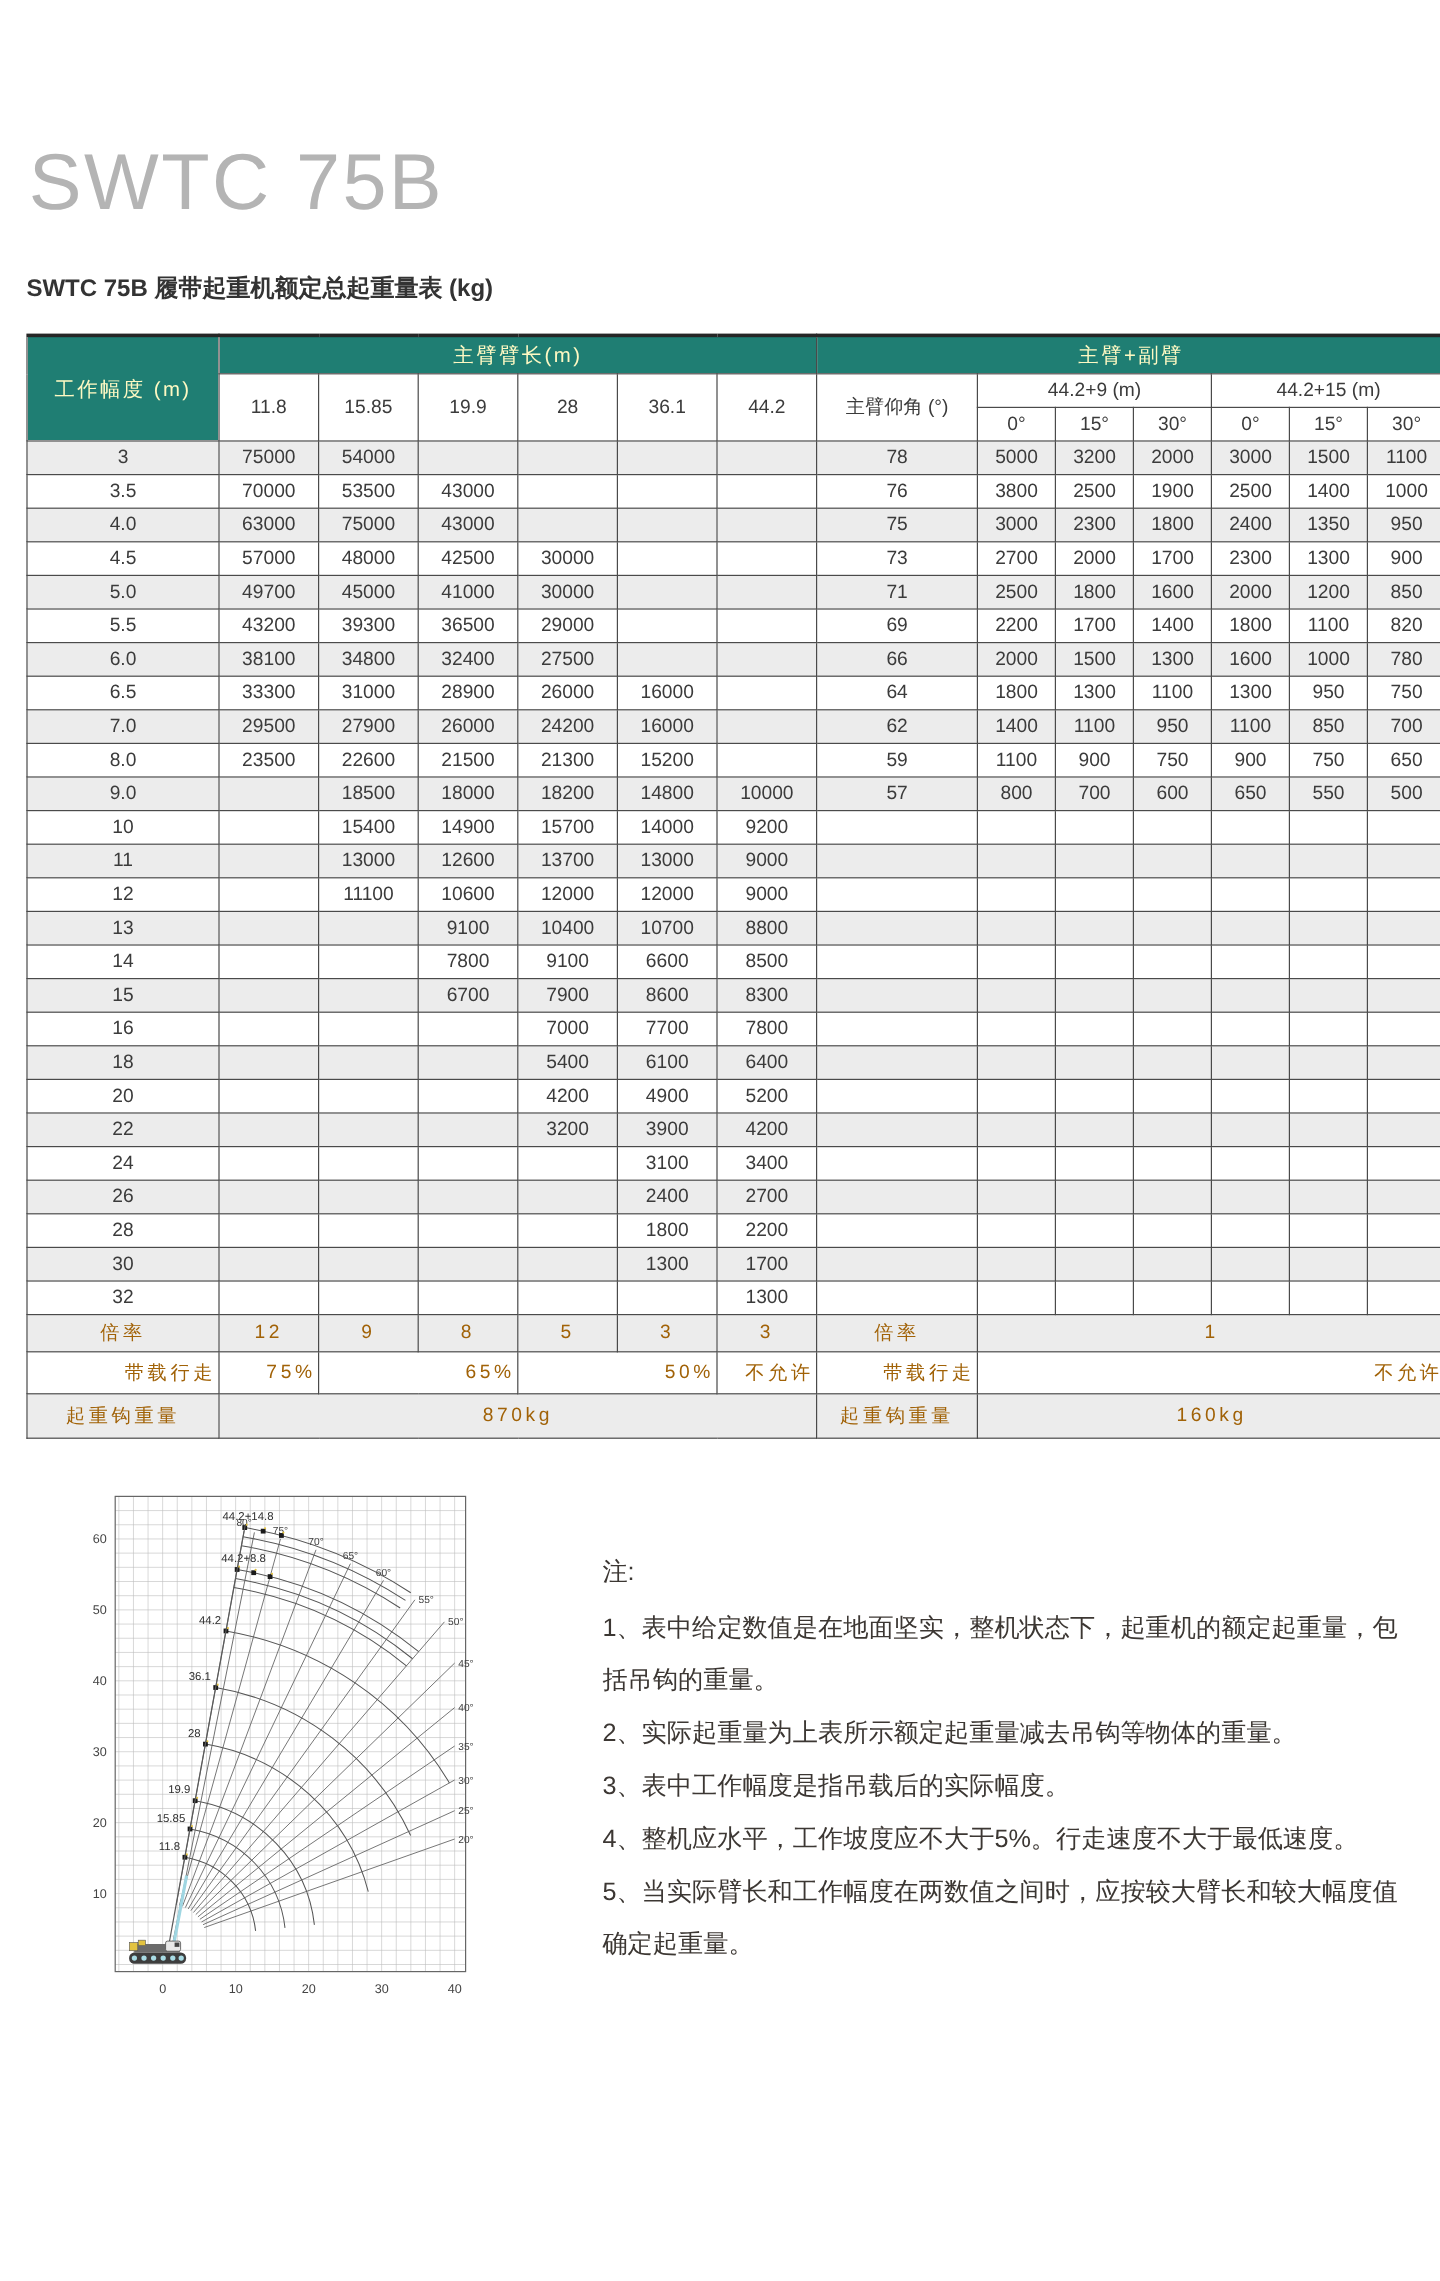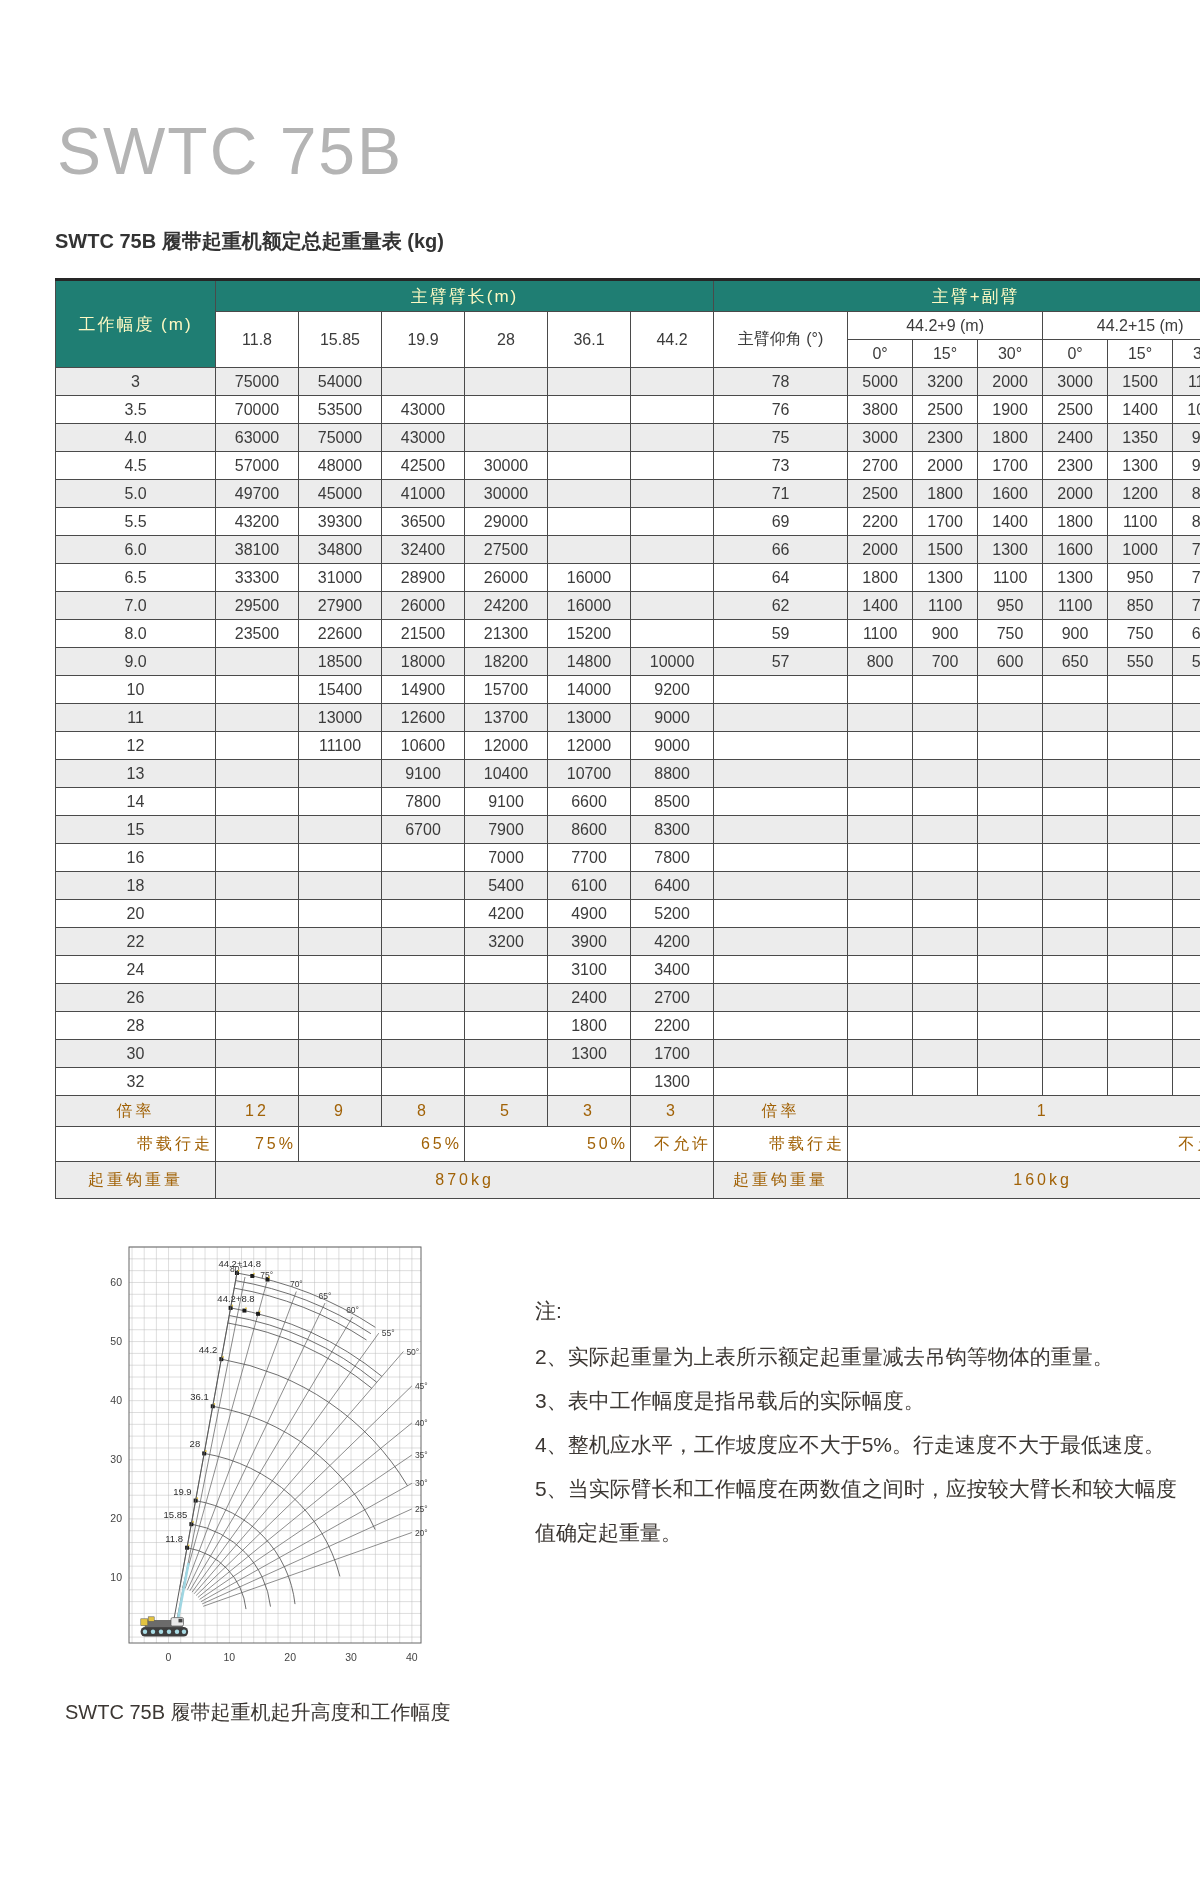--- a/index.html
+++ b/index.html
@@ -1,21 +1,21 @@
 <!DOCTYPE html>
 <html style="--teal: #1f7e73; --row-alt: #ececec; --border-col: #4a4a4a; --title-gray: #b4b4b4;"><head>
 <meta charset="utf-8">
 <style>
   html,body{margin:0;padding:0;background:#ffffff;}
   body{
     width:1200px;min-height:1901px;
     font-family:"Liberation Sans","DejaVu Sans",sans-serif;
     color:#3b3b3b;position:relative;
   }
-  .page{padding:0 22px;margin-left:33px;}
+  .page{padding:0 22px;}
   .big-title{
     margin:118px 0 0 2px;
     font-size:66px;line-height:1;
     color:var(--title-gray,#b4b4b4);
     letter-spacing:2px;font-weight:400;
   }
   .heading{
     margin:46px 0 26px 0;
     font-size:20px;line-height:1.1;
     color:#333333;font-weight:bold;
@@ -723,26 +723,26 @@
 
           <rect x="59.8" y="379" width="38" height="7.2" fill="#6b6b6b"></rect>
 
           <rect x="55.8" y="377.8" width="7" height="6.8" fill="#e3c340" stroke="#555" stroke-width="0.5"></rect>
           <rect x="63.2" y="375.8" width="6" height="4.6" fill="#e3c340" stroke="#555" stroke-width="0.5"></rect>
 
           <rect x="86" y="376.6" width="12.5" height="8.4" rx="1.5" fill="#e9e9e9" stroke="#555" stroke-width="0.7"></rect>
           <rect x="93.5" y="377.8" width="4" height="3.6" fill="#444"></rect>
         </g>
       </svg>
-      <div class="caption">SWTC 75B 履带起重机起升高度和工作幅度</div>
     </div>
 
     <div class="notes">
       <div class="notes-title">注:</div>
       <div>
+          <div class="note-item">1、表中给定数值是在地面坚实，整机状态下，起重机的额定起重量，包括吊钩的重量。</div>
           <div class="note-item">2、实际起重量为上表所示额定起重量减去吊钩等物体的重量。</div>
           <div class="note-item">3、表中工作幅度是指吊载后的实际幅度。</div>
           <div class="note-item">4、整机应水平，工作坡度应不大于5%。行走速度不大于最低速度。</div>
           <div class="note-item">5、当实际臂长和工作幅度在两数值之间时，应按较大臂长和较大幅度值确定起重量。</div>
         </div>
     </div>
   </div>
 
 </div>
 

